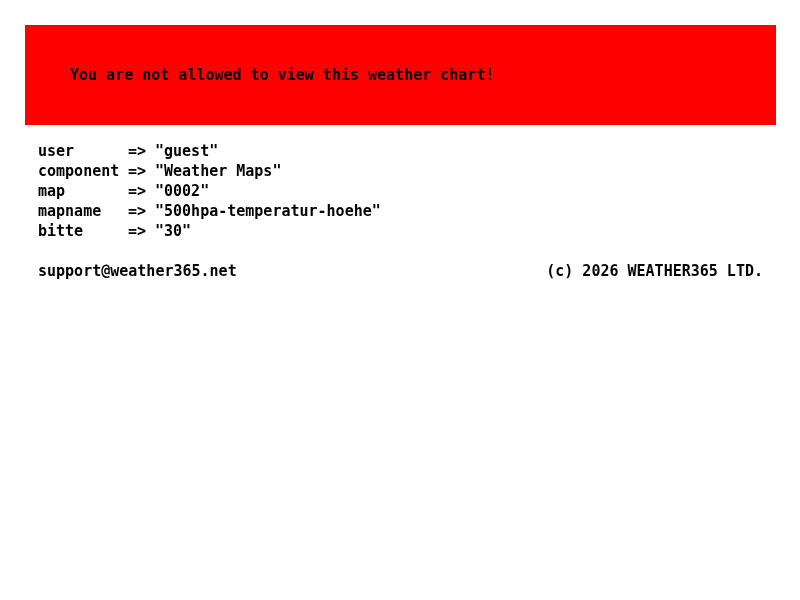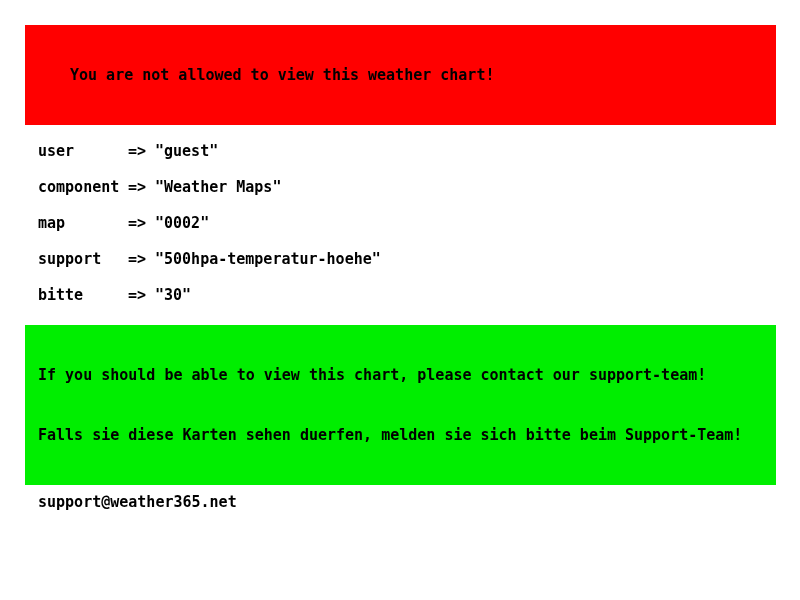--- a/index.html
+++ b/index.html
@@ -30,21 +30,21 @@
     line-height: 20px;
     padding: 0 13px;
     white-space: pre;
   }
   .banner-alert { background: var(--alert-bg); padding-left: 45px; }
   .banner-info  { background: var(--info-bg); }
   .kv-block {
     margin: 16px 13px 20px 13px;
     line-height: 20px;
   }
-  .kv-row { display: flex; white-space: pre; margin-top: 16px; }
+  .kv-row { display: flex; white-space: pre; }
   .kv-key   { display: inline-block; width: 90px; }
   .kv-arrow { display: inline-block; width: 27px; }
   .kv-value { display: inline-block; }
   .footer {
     display: flex;
     justify-content: space-between;
     margin: 7px 13px 0 13px;
     line-height: 20px;
     white-space: pre;
     gap: 27px;
@@ -72,34 +72,31 @@
       <span class="kv-value">"Weather Maps"</span>
     </div>
 
     <div class="kv-row">
       <span class="kv-key">map</span>
       <span class="kv-arrow">=&gt;</span>
       <span class="kv-value">"0002"</span>
     </div>
 
     <div class="kv-row">
-      <span class="kv-key">support</span>
+      <span class="kv-key">mapname</span>
       <span class="kv-arrow">=&gt;</span>
       <span class="kv-value">"500hpa-temperatur-hoehe"</span>
     </div>
 
     <div class="kv-row">
       <span class="kv-key">bitte</span>
       <span class="kv-arrow">=&gt;</span>
       <span class="kv-value">"30"</span>
     </div>
   </div>
 
-  <div class="banner banner-info">
-    <div>If you should be able to view this chart, please contact our support-team!</div>
-    <div>Falls sie diese Karten sehen duerfen, melden sie sich bitte beim Support-Team!</div>
-  </div>
 
   <div class="footer">
     <span>support@weather365.net</span>
+    <span>(c) 2026 WEATHER365 LTD.</span>
   </div>
 
 </div>
 
 </body></html>

